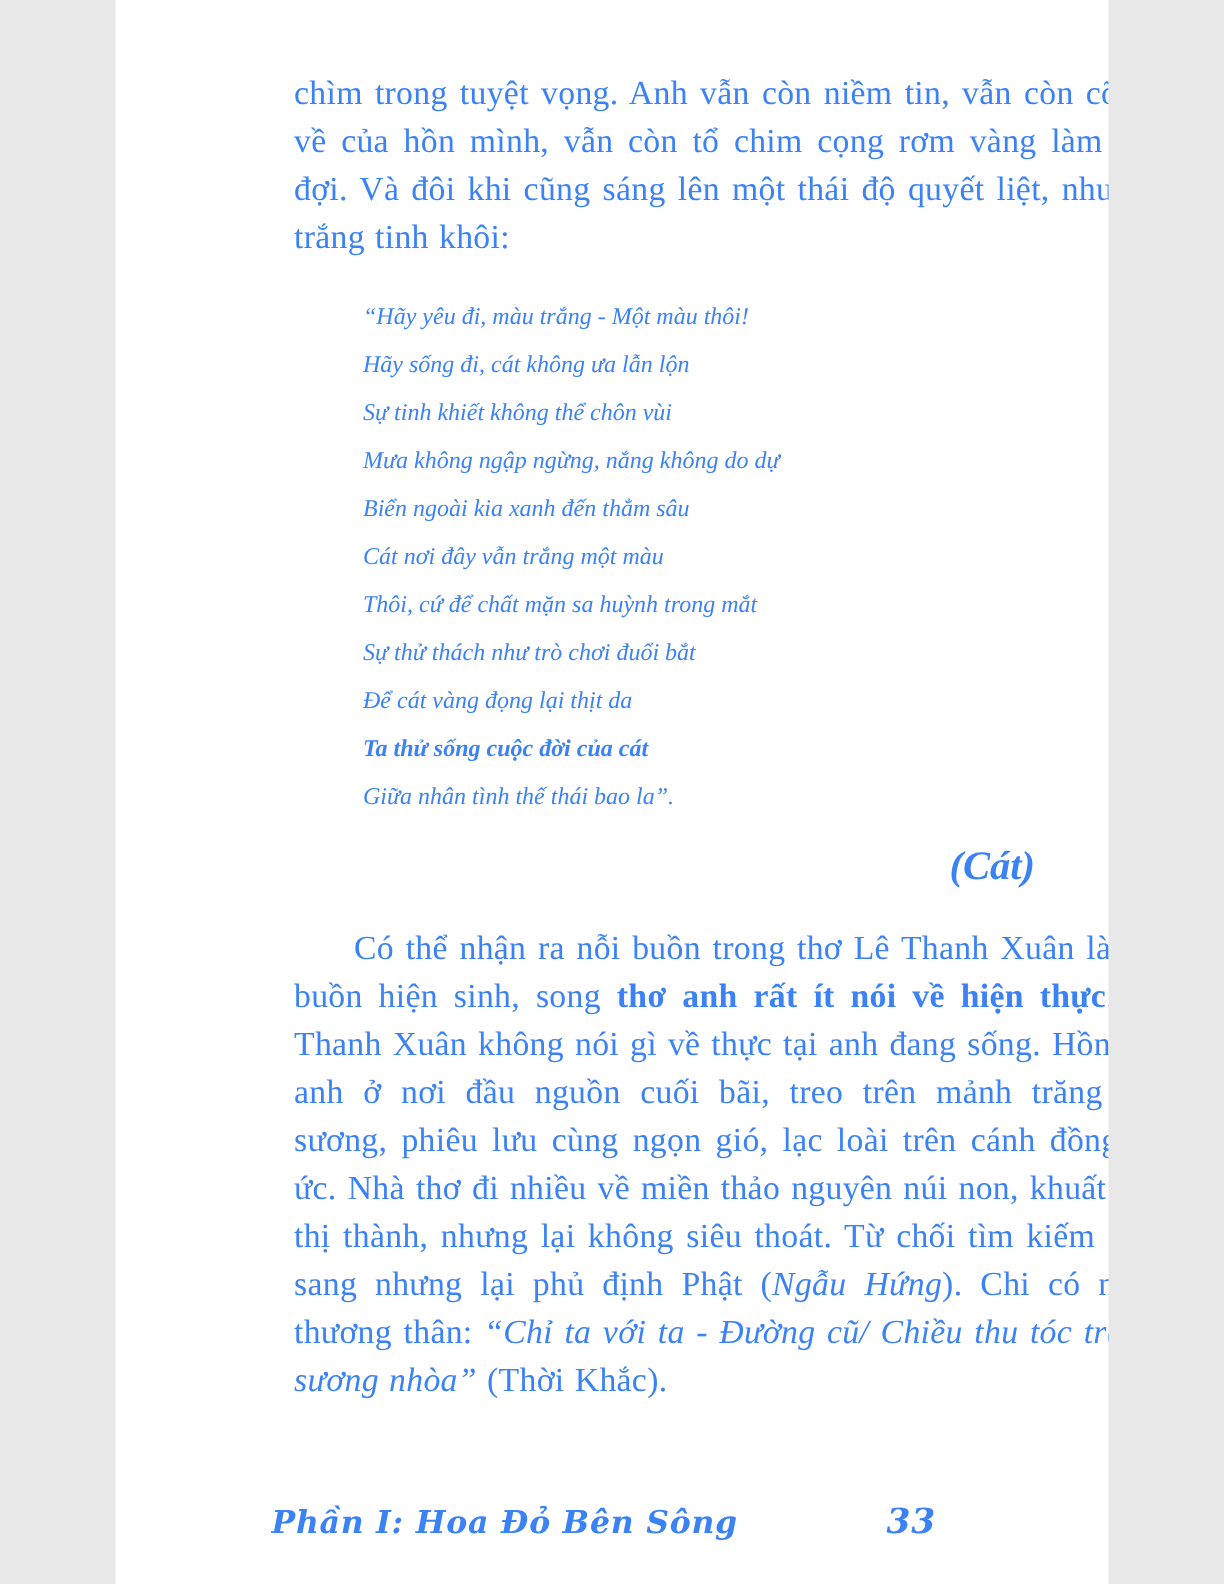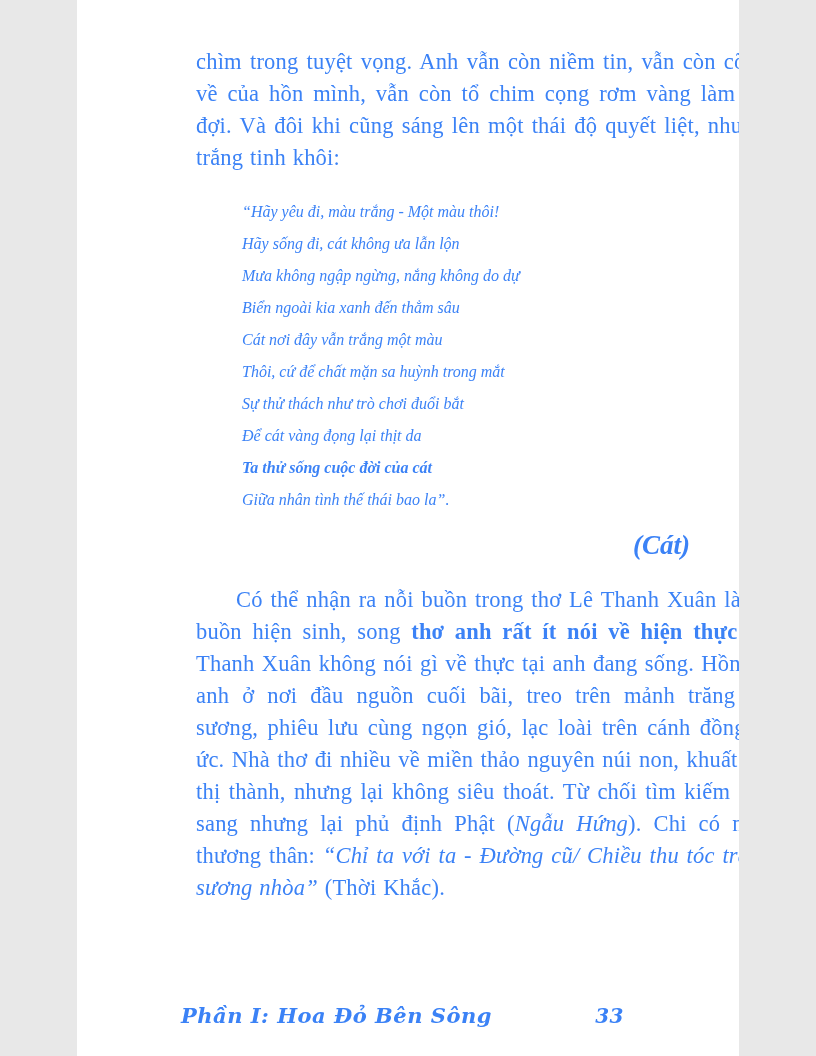--- a/index.html
+++ b/index.html
@@ -64,35 +64,36 @@
     display: flex;
     justify-content: space-between;
     align-items: baseline;
     font-family: "DejaVu Serif", "Liberation Serif", serif;
     font-style: italic;
     font-weight: bold;
     font-size: 21px;
     letter-spacing: 0.5px;
   }
   .footer .page-number {
-    font-size: 20px;
+    font-size: 23px;
   }
 </style>
 </head>
 <body>
 
 <div class="page">
   <div class="content">
 
     <p class="body-paragraph"><span class="run-regular">chìm trong tuyệt vọng. Anh vẫn còn niềm tin, vẫn còn cõi đi về của hồn mình, vẫn còn tổ chim cọng rơm vàng làm bến đợi. Và đôi khi cũng sáng lên một thái độ quyết liệt, như cát trắng tinh khôi:</span></p>
 
     <div class="poem">
       <div>
           <div class="poem-line italic">“Hãy yêu đi, màu trắng - Một màu thôi!</div>
           <div class="poem-line italic">Hãy sống đi, cát không ưa lẫn lộn</div>
+          <div class="poem-line italic">Sự tinh khiết không thể chôn vùi</div>
           <div class="poem-line italic">Mưa không ngập ngừng, nắng không do dự</div>
           <div class="poem-line italic">Biển ngoài kia xanh đến thẳm sâu</div>
           <div class="poem-line italic">Cát nơi đây vẫn trắng một màu</div>
           <div class="poem-line italic">Thôi, cứ để chất mặn sa huỳnh trong mắt</div>
           <div class="poem-line italic">Sự thử thách như trò chơi đuổi bắt</div>
           <div class="poem-line italic">Để cát vàng đọng lại thịt da</div>
           <div class="poem-line bold-italic">Ta thử sống cuộc đời của cát</div>
           <div class="poem-line italic">Giữa nhân tình thế thái bao la”.</div>
         </div>
     </div>

